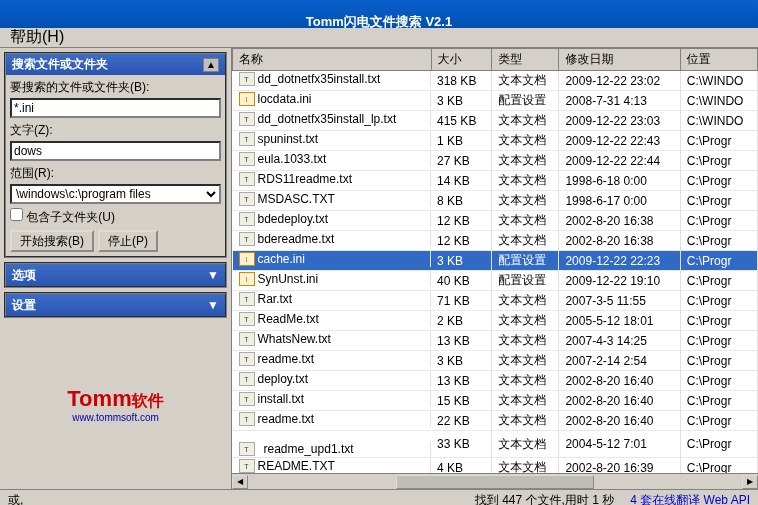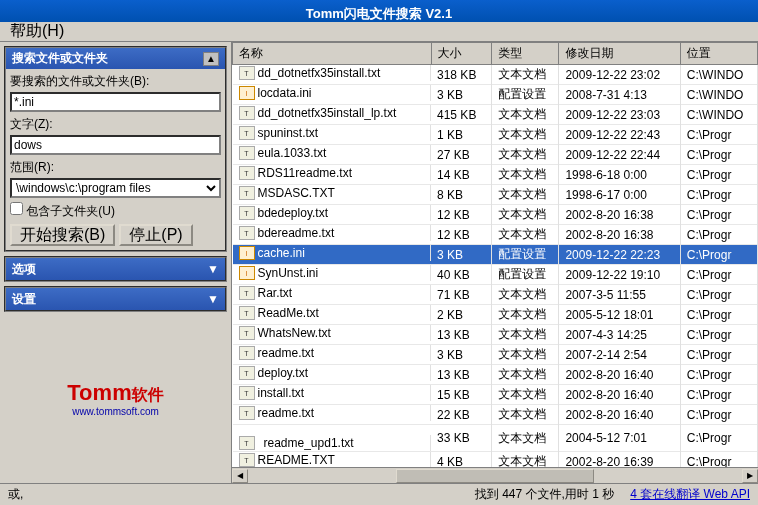--- a/index.html
+++ b/index.html
@@ -3,21 +3,21 @@
   <meta charset="utf-8">
   <style>
     * { margin: 0; padding: 0; box-sizing: border-box; }
     body { width: 758px; height: 505px; font-family: 'SimSun', '宋体', sans-serif; font-size: 12px; background: #d4d0c8; overflow: hidden; }
 
     
     .titlebar {
       background: linear-gradient(to bottom, #0a5fcc, #0050b0);
       color: white;
       text-align: center;
-      padding: 6px 0;
+      padding: 14px 0;
       font-size: 13px;
       font-weight: bold;
       height: 22px;
       line-height: 16px;
     }
 
     
     .menubar {
       background: #d4d0c8;
       border-bottom: 1px solid #808080;
@@ -106,21 +106,21 @@
       display: flex;
       gap: 4px;
       margin-top: 4px;
     }
 
     .win-btn {
       height: 22px;
       padding: 0 8px;
       background: #d4d0c8;
       border: 2px outset #e0dbd0;
-      font-size: 16px;
+      font-size: 12px;
       cursor: pointer;
       display: flex; align-items: center;
     }
 
     .collapsible-section {
       border: 2px groove #808080;
       background: #7dd3fc;
       height: 26px;
       overflow: hidden;
     }

